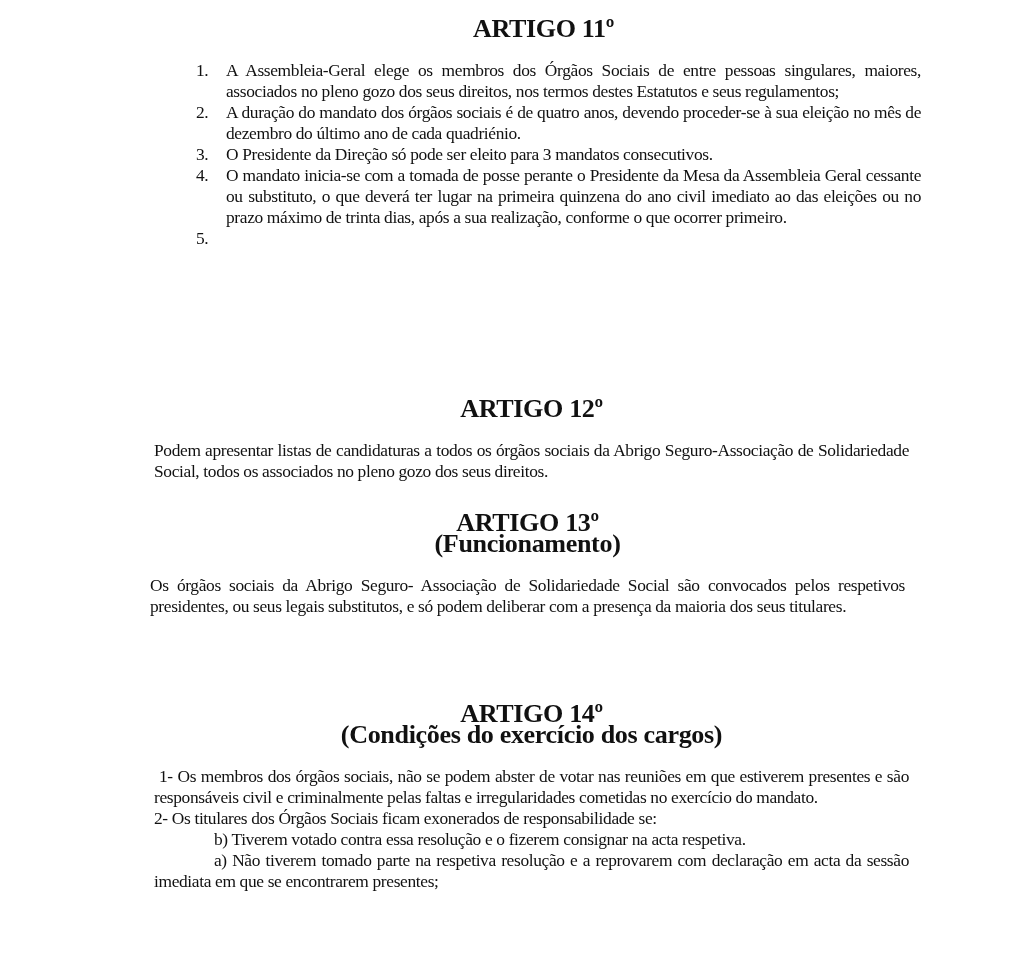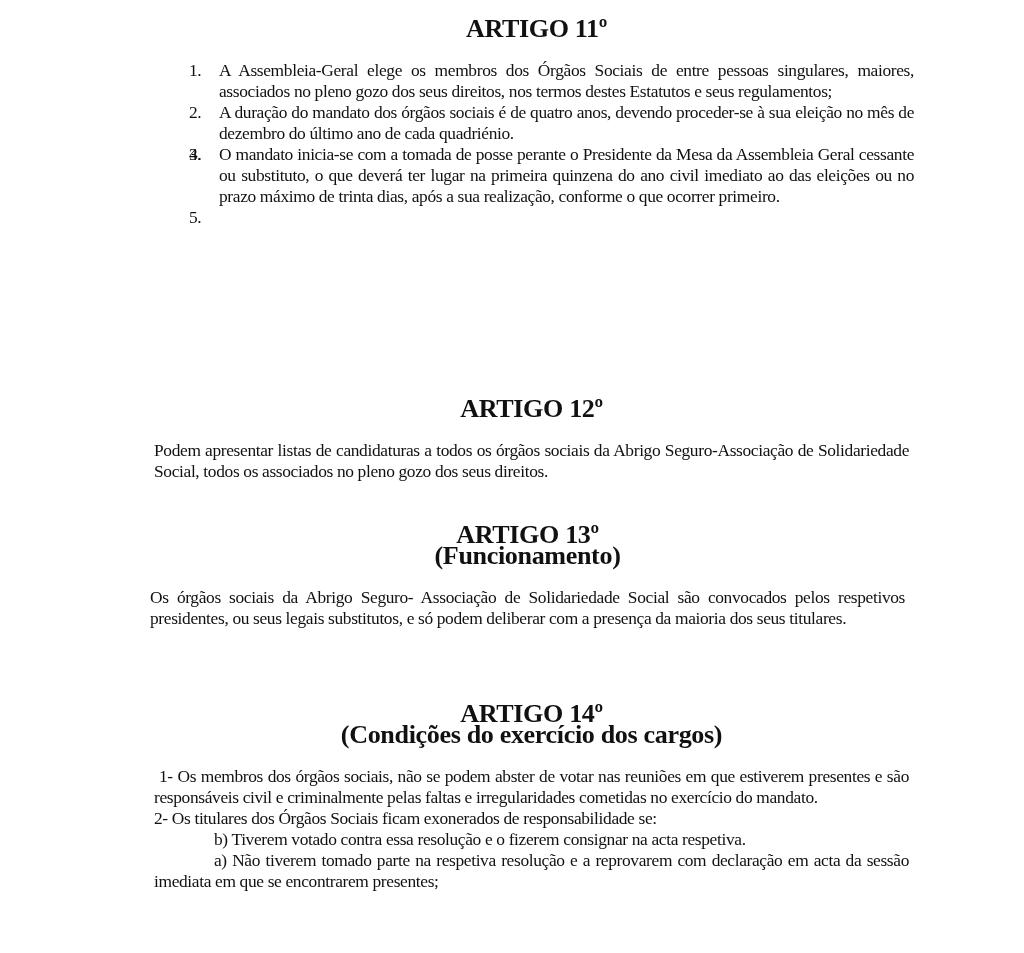--- a/index.html
+++ b/index.html
@@ -17,41 +17,41 @@
   ol.items li { position: relative; padding-left: 60px; text-align: justify; }
   ol.items li .num { position: absolute; left: 30px; top: 0; }
   .indent { text-indent: 60px; }
   .lead-space { text-indent: 5px; }
 </style>
 </head>
 <body>
 
 <div class="page">
 
-  <section style="position:absolute; top:18px; left:9px; width:755px;">
+  <section style="position:absolute; top:18px; left:16px; width:755px;">
     <h2 class="heading">
       <span class="t">ARTIGO 11º</span>
     </h2>
     <ol class="items" style="margin-top:21px;">
       <li><span class="num">1.</span><span>A Assembleia-Geral elege os membros dos Órgãos Sociais de entre pessoas singulares, maiores, associados no pleno gozo dos seus direitos, nos termos destes Estatutos e seus regulamentos;</span></li>
       <li><span class="num">2.</span><span>A duração do mandato dos órgãos sociais é de quatro anos, devendo proceder-se à sua eleição no mês de dezembro do último ano de cada quadriénio.</span></li>
-      <li><span class="num">3.</span></li>
+      <li><span class="num">3.</span><span>O Presidente da Direção só pode ser eleito para 3 mandatos consecutivos.</span></li>
       <li><span class="num">4.</span><span>O mandato inicia-se com a tomada de posse perante o Presidente da Mesa da Assembleia Geral cessante ou substituto, o que deverá ter lugar na primeira quinzena do ano civil imediato ao das eleições ou no prazo máximo de trinta dias, após a sua realização, conforme o que ocorrer primeiro.</span></li>
       <li><span class="num">5.</span></li>
     </ol>
   </section>
 
   <section style="position:absolute; top:398px; left:4px; width:755px;">
     <h2 class="heading">
       <span class="t">ARTIGO 12º</span>
     </h2>
     <p class="para" style="margin-top:21px;">Podem apresentar listas de candidaturas a todos os órgãos sociais da Abrigo Seguro-Associação de Solidariedade Social, todos os associados no pleno gozo dos seus direitos.</p>
   </section>
 
-  <section style="position:absolute; top:524px; left:0; width:755px;">
+  <section style="position:absolute; top:512px; left:0; width:755px;">
     <h2 class="heading">
       <span class="t">ARTIGO 13º</span>
       <span class="s">(Funcionamento)</span>
     </h2>
     <p class="para" style="margin-top:21px;">Os órgãos sociais da Abrigo Seguro- Associação de Solidariedade Social são convocados pelos respetivos presidentes, ou seus legais substitutos, e só podem deliberar com a presença da maioria dos seus titulares.</p>
   </section>
 
   <section style="position:absolute; top:703px; left:4px; width:755px;">
     <h2 class="heading">
       <span class="t">ARTIGO 14º</span>

